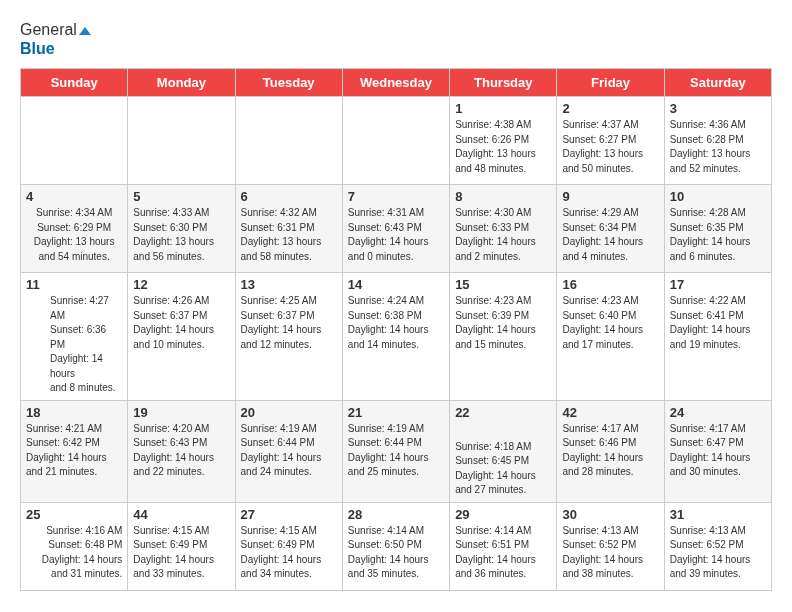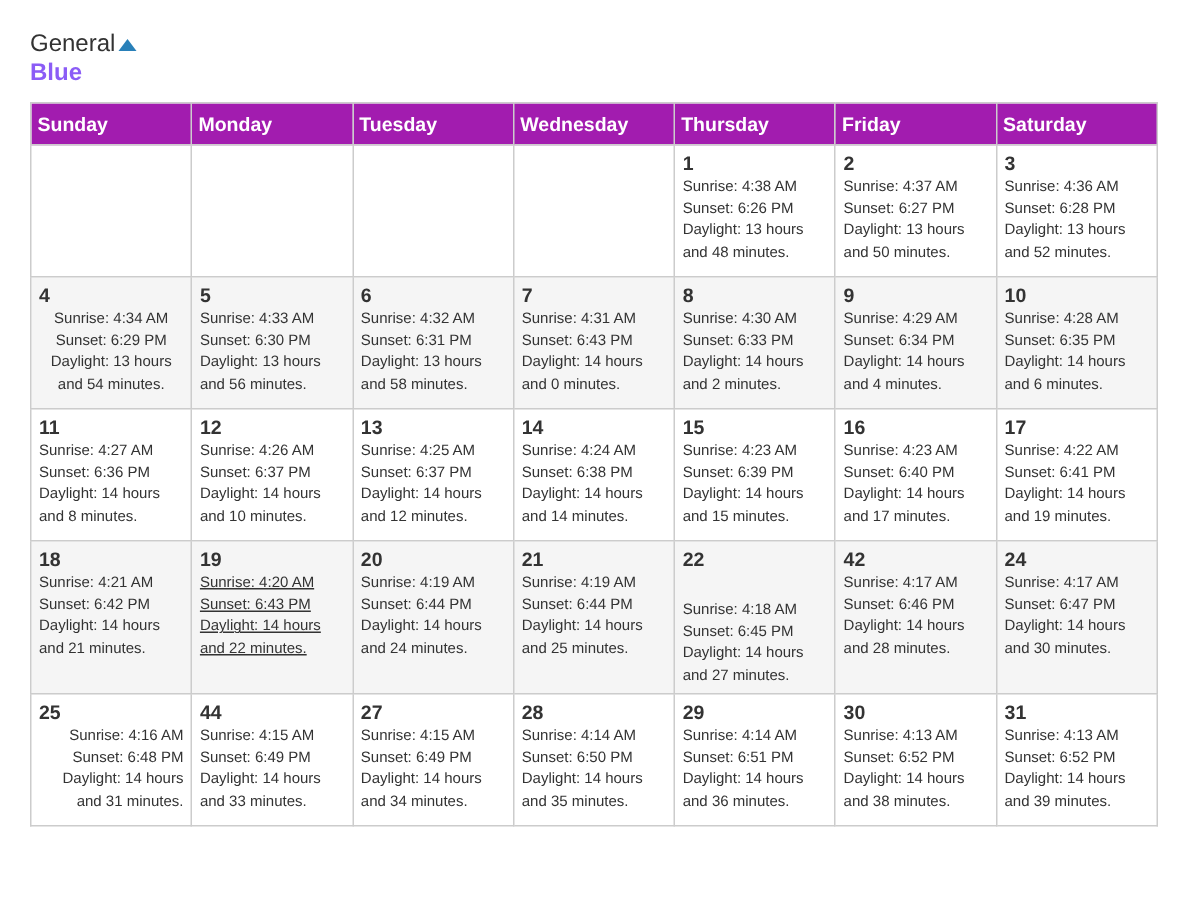--- a/index.html
+++ b/index.html
@@ -31,26 +31,26 @@
     .location {
       font-size: 14px;
       color: #555;
     }
     table {
       width: 100%;
       border-collapse: collapse;
       table-layout: fixed;
     }
     thead tr th {
-      background-color: #a21caf;
+      background-color: #ef4444;
       color: #fff;
       font-size: 13px;
       font-weight: bold;
       padding: 6px 4px;
-      text-align: left;
+      text-align: center;
       border: 1px solid #ccc;
     }
     tbody tr td {
       vertical-align: top;
       border: 1px solid #ccc;
       padding: 4px 5px;
       font-size: 10.5px;
       color: #333;
       height: 88px;
       background: #fff;
@@ -72,21 +72,21 @@
       background: #fff !important;
     }
   </style>
 </head>
 <body>
 
 <div class="header">
   <div class="logo">
   <div style="line-height:1.2">
     <div style="font-size:16px;font-weight:normal;color:#333;">General<span style="display:inline-block;width:0;height:0;border-left:6px solid transparent;border-right:6px solid transparent;border-bottom:8px solid #2980b9;margin-left:2px;vertical-align:middle;"></span></div>
-    <div style="font-size:16px;font-weight:bold;color:#8b5cf6;">Blue</div>
+    <div style="font-size:16px;font-weight:bold;color:#0369a1;">Blue</div>
   </div>
 </div>
   <div class="title-block">
     <div class="month-title"></div>
     <div class="location"></div>
   </div>
 </div>
 
 <table>
   <thead>
@@ -175,21 +175,21 @@
           <div class="day-number">10</div>
           <div class="day-info" style="white-space: pre-line;">Sunrise: 4:28 AM
 Sunset: 6:35 PM
 Daylight: 14 hours
 and 6 minutes.</div>
         </td>
       </tr>
       <tr>
         <td>
           <div class="day-number">11</div>
-          <div class="day-info" style="white-space: pre-line;">Sunrise: 4:27 AM
+          <div class="day-info" style="white-space: pre-line; margin-left: 24px;">Sunrise: 4:27 AM
 Sunset: 6:36 PM
 Daylight: 14 hours
 and 8 minutes.</div>
         </td>
         <td>
           <div class="day-number">12</div>
           <div class="day-info" style="white-space: pre-line;">Sunrise: 4:26 AM
 Sunset: 6:37 PM
 Daylight: 14 hours
 and 10 minutes.</div>
@@ -233,21 +233,21 @@
       <tr>
         <td>
           <div class="day-number">18</div>
           <div class="day-info" style="white-space: pre-line;">Sunrise: 4:21 AM
 Sunset: 6:42 PM
 Daylight: 14 hours
 and 21 minutes.</div>
         </td>
         <td>
           <div class="day-number">19</div>
-          <div class="day-info" style="white-space: pre-line; text-decoration: underline;">Sunrise: 4:20 AM
+          <div class="day-info" style="white-space: pre-line;">Sunrise: 4:20 AM
 Sunset: 6:43 PM
 Daylight: 14 hours
 and 22 minutes.</div>
         </td>
         <td>
           <div class="day-number">20</div>
           <div class="day-info" style="white-space: pre-line;">Sunrise: 4:19 AM
 Sunset: 6:44 PM
 Daylight: 14 hours
 and 24 minutes.</div>

